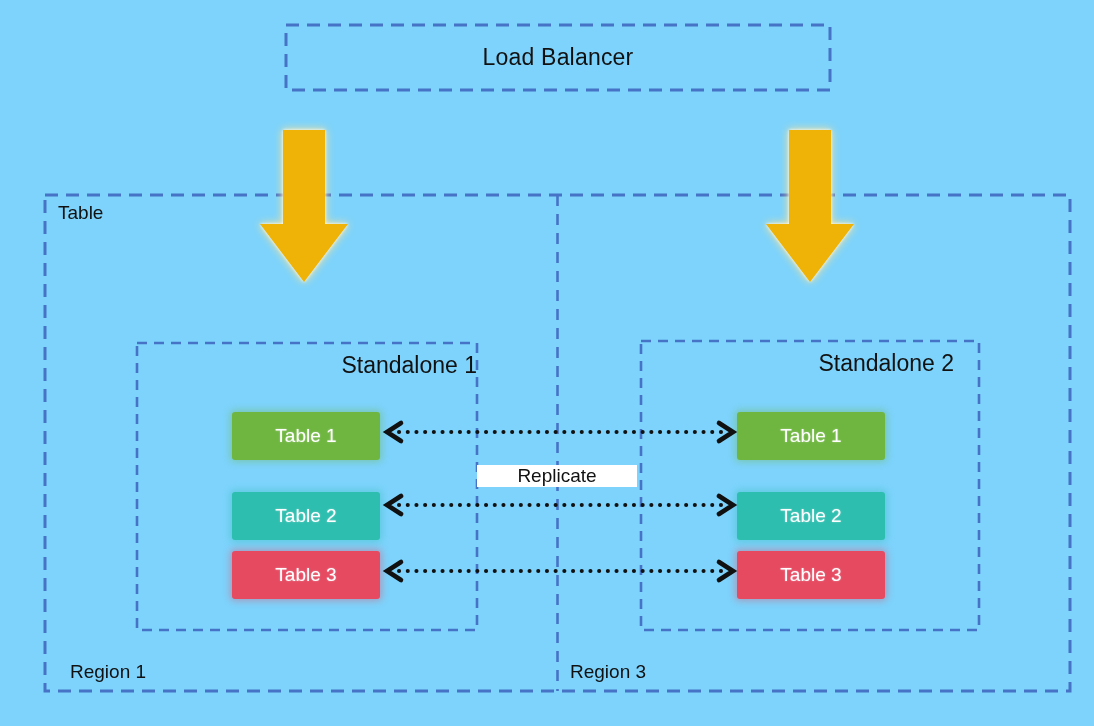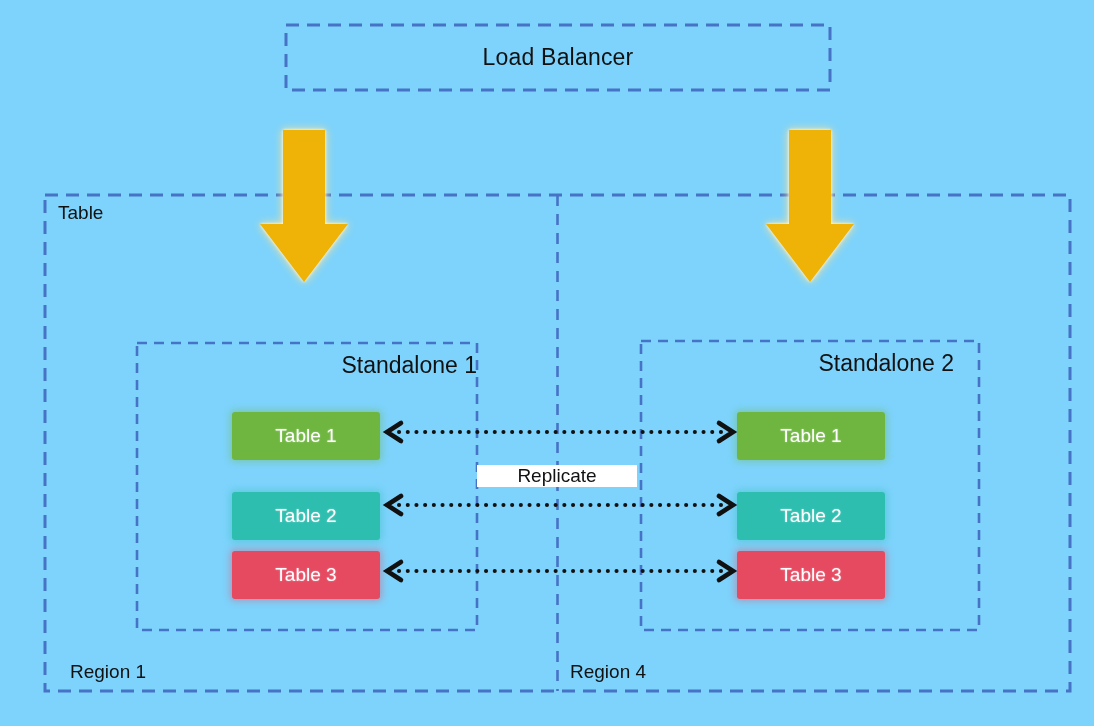--- a/index.html
+++ b/index.html
@@ -141,21 +141,21 @@
   </svg>
   <svg class="gold-arrow right" viewBox="0 0 88 156">
     <polygon points="23,0 65,0 65,94 88,94 44,152 0,94 23,94"></polygon>
   </svg>
 
   <div class="container-label">
     <div>Table</div>
   </div>
 
   <div class="region-label r1">Region 1</div>
-  <div class="region-label r2">Region 4</div>
+  <div class="region-label r2">Region 3</div>
 
   <div class="standalone-title s1">Standalone 1</div>
   <div class="standalone-title s2">Standalone 2</div>
 
   <div class="chip left-col c1" style="background-color: rgb(111, 182, 64); box-shadow: rgba(111, 182, 64, 0.4) 0px 0px 7px 2px;">
     <span>Table 1</span>
   </div>
   <div class="chip left-col c2" style="background-color: rgb(46, 190, 175); box-shadow: rgba(46, 190, 175, 0.4) 0px 0px 7px 2px;">
     <span>Table 2</span>
   </div>

